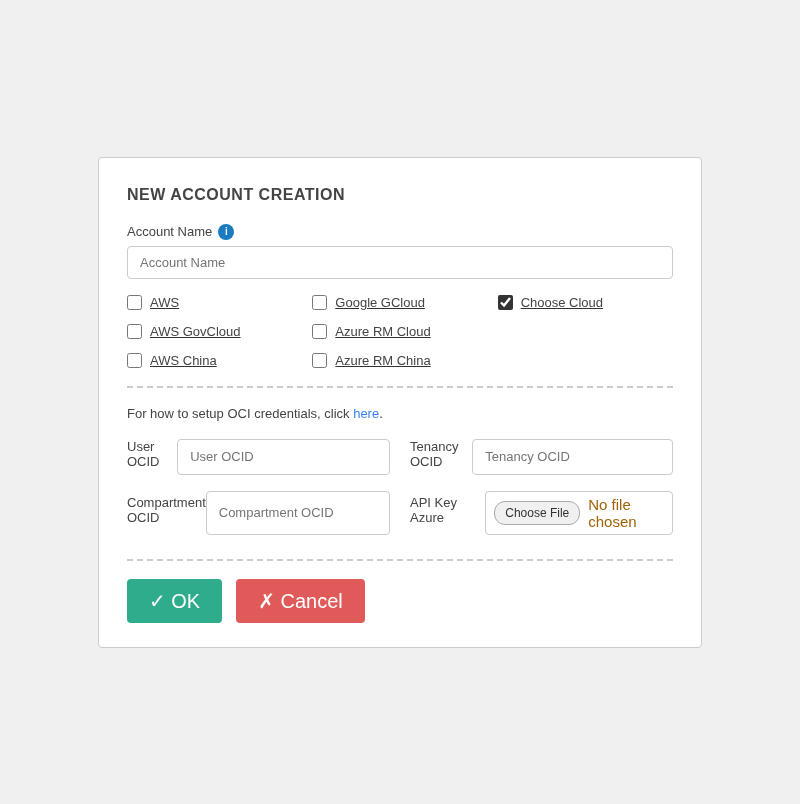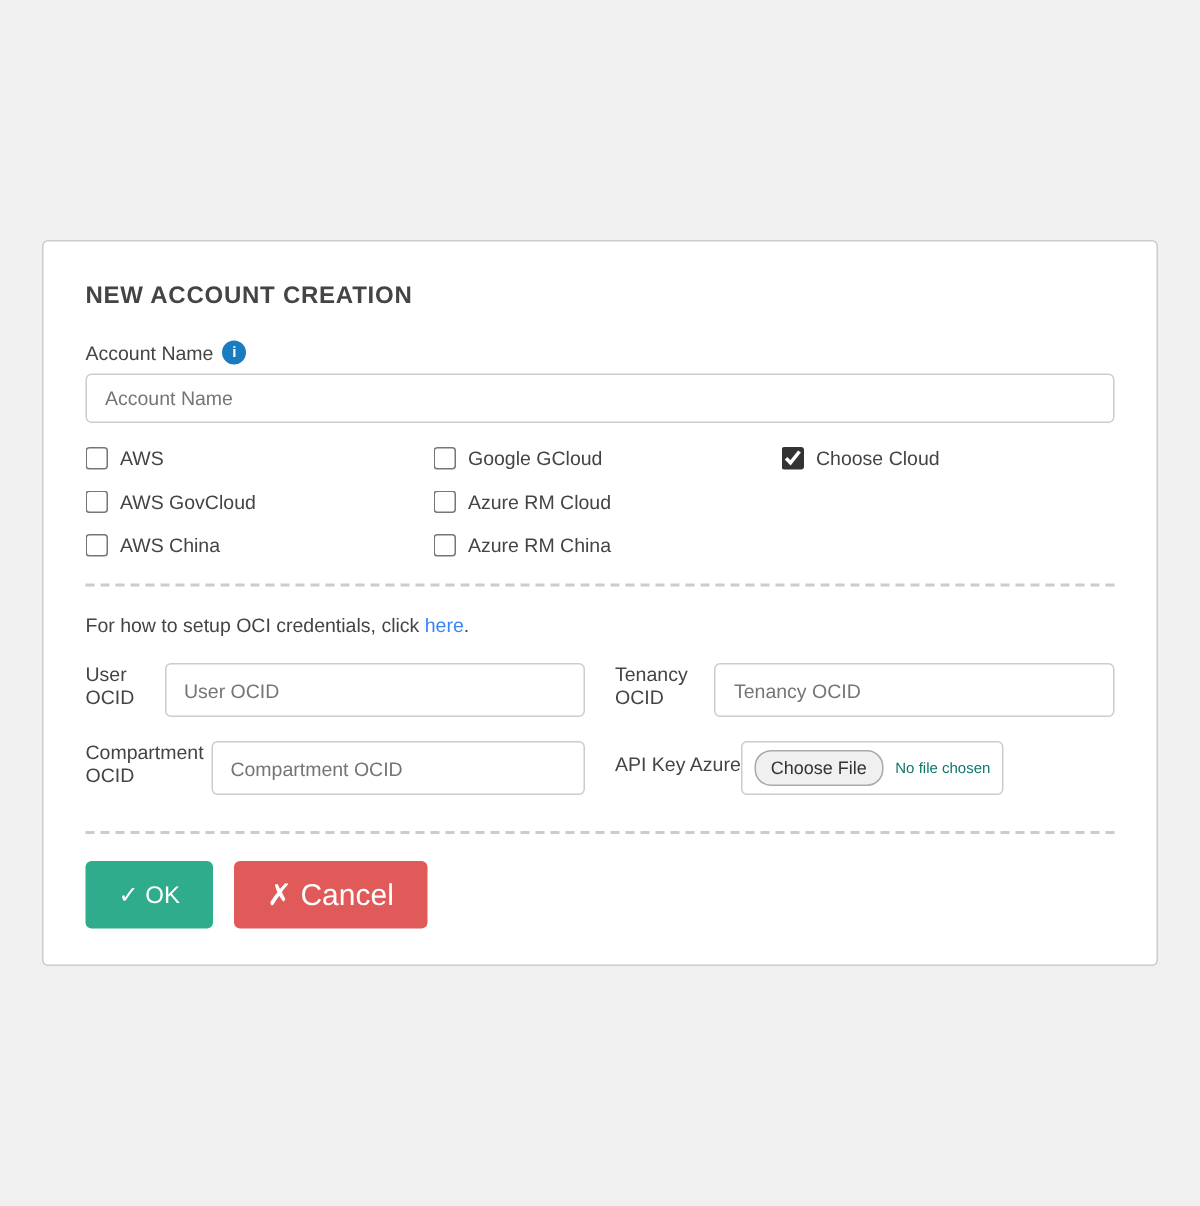--- a/index.html
+++ b/index.html
@@ -10,21 +10,21 @@
       justify-content: center;
       align-items: center;
       min-height: 100vh;
       font-family: Arial, sans-serif;
       font-size: 14px;
       color: #333;
     }
 
     .dialog {
       background: #fff;
-      width: 744px;
+      width: 604px;
       border: 1px solid #ccc;
       border-radius: 4px;
       padding: 28px 28px 24px 28px;
     }
 
     .dialog-title {
       font-size: 16px;
       font-weight: bold;
       color: #444;
       letter-spacing: 0.5px;
@@ -130,37 +130,37 @@
       border: 1px solid #aaa;
       border-radius: 11px;
       padding: 4px 10px;
       font-size: 12px;
       cursor: pointer;
       white-space: nowrap;
       color: #333;
     }
 
     .file-name-text {
-      font-size: 10px;
-      color: #0f766e;
+      font-size: 15px;
+      color: #a16207;
     }
 
     .button-row {
       display: flex;
       gap: 14px;
       margin-top: 8px;
     }
 
     .btn-ok {
       background: #2eac8c;
       color: #fff;
       border: none;
       border-radius: 4px;
       padding: 10px 22px;
-      font-size: 16px;
+      font-size: 20px;
       cursor: pointer;
       display: flex;
       align-items: center;
       gap: 6px;
     }
 
     .btn-cancel {
       background: #e05a5a;
       color: #fff;
       border: none;
@@ -172,20 +172,21 @@
       align-items: center;
       gap: 6px;
     }
 
     .account-name-section {
       margin-bottom: 16px;
     }
 
     .checkboxes-section {
       margin-bottom: 4px;
+      text-decoration: underline;
     }
   </style>
 </head>
 <body>
 
 <div class="dialog">
 
   <div class="dialog-title">NEW ACCOUNT CREATION</div>
 
   <div class="account-name-section">

